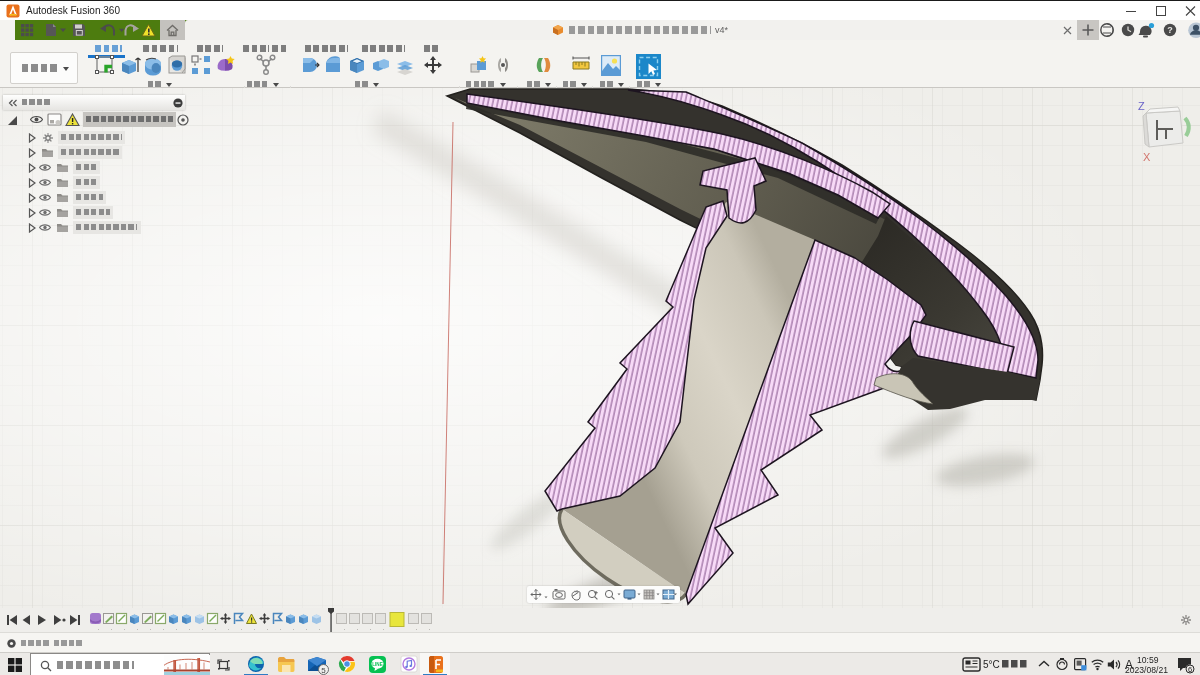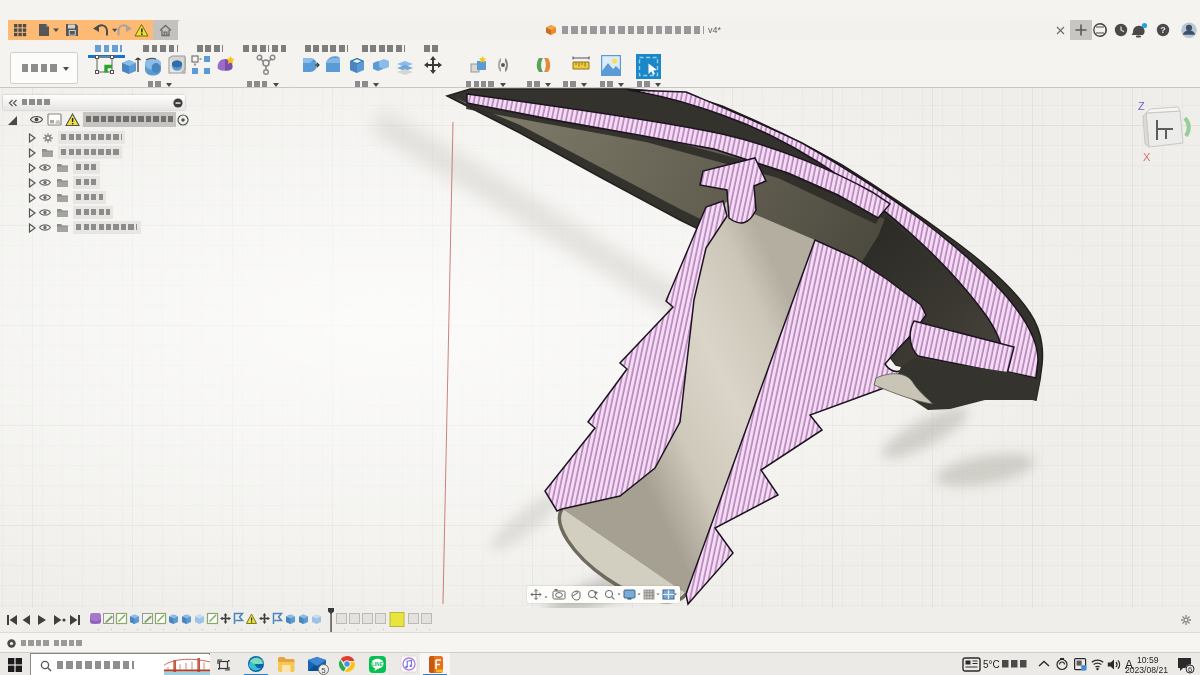--- a/index.html
+++ b/index.html
@@ -7,22 +7,35 @@
 .g{display:inline-block;vertical-align:top;position:absolute}
 .g9{height:8px;background:repeating-linear-gradient(90deg,var(--c,#7e7e7e) 0 6.4px,transparent 6.4px 9.4px)}
 .g8{height:7px;background:repeating-linear-gradient(90deg,var(--c,#7e7e7e) 0 5.8px,transparent 5.8px 8.5px)}
 .g7{height:6px;background:repeating-linear-gradient(90deg,var(--c,#7e7e7e) 0 5.2px,transparent 5.2px 7.5px)}
 .sep{position:absolute;top:46px;height:36px;width:1px;background:#dddcd8}
 .dd{position:absolute;width:0;height:0;border-left:3px solid transparent;border-right:3px solid transparent;border-top:4px solid #4a4a4a}
 .chip{position:absolute;background:#e7e6e3}
 </style></head><body>
 <div id="app">
 
-
-<div class="abs" style="left:8px;top:20px;width:1052px;height:20px;background:#fdba74">
+<div class="abs" style="left:0;top:0;width:1200px;height:20px;background:#fff;border-top:1px solid #1a1a1a">
+  <svg class="abs" style="left:6px;top:3px" width="14" height="14" viewBox="0 0 14 14">
+    <rect x="0.5" y="0.5" width="13" height="13" rx="2" fill="#e9711c"></rect>
+    <path d="M4 11 L7 3.5 L10 11" stroke="#fff" stroke-width="1.6" fill="none"></path>
+    <rect x="3.5" y="10" width="7" height="1.6" fill="#f5b91d"></rect>
+  </svg>
+  <div class="abs" style="left:26px;top:4px;font-size:10px;color:#222">Autodesk Fusion 360</div>
+  <svg class="abs" style="left:1120px;top:0" width="80" height="20" viewBox="0 0 80 20">
+    <line x1="6" y1="10.5" x2="16" y2="10.5" stroke="#444" stroke-width="1"></line>
+    <rect x="36.5" y="5.5" width="9" height="9" fill="none" stroke="#444" stroke-width="1"></rect>
+    <path d="M66 5.5 L75 14.5 M75 5.5 L66 14.5" stroke="#444" stroke-width="1.1"></path>
+  </svg>
+</div>
+
+<div class="abs" style="left:15px;top:20px;width:1052px;height:20px;background:#4d7c0f">
   <svg class="abs" style="left:0;top:0" width="180" height="20" viewBox="0 0 180 20">
 
     <g fill="#4c4c4c">
       <rect x="6" y="4" width="3.4" height="3.4"></rect>
           <rect x="10.4" y="4" width="3.4" height="3.4"></rect>
           <rect x="14.8" y="4" width="3.4" height="3.4"></rect>
       <rect x="6" y="8.4" width="3.4" height="3.4"></rect>
           <rect x="10.4" y="8.4" width="3.4" height="3.4"></rect>
           <rect x="14.8" y="8.4" width="3.4" height="3.4"></rect>
       <rect x="6" y="12.8" width="3.4" height="3.4"></rect>

